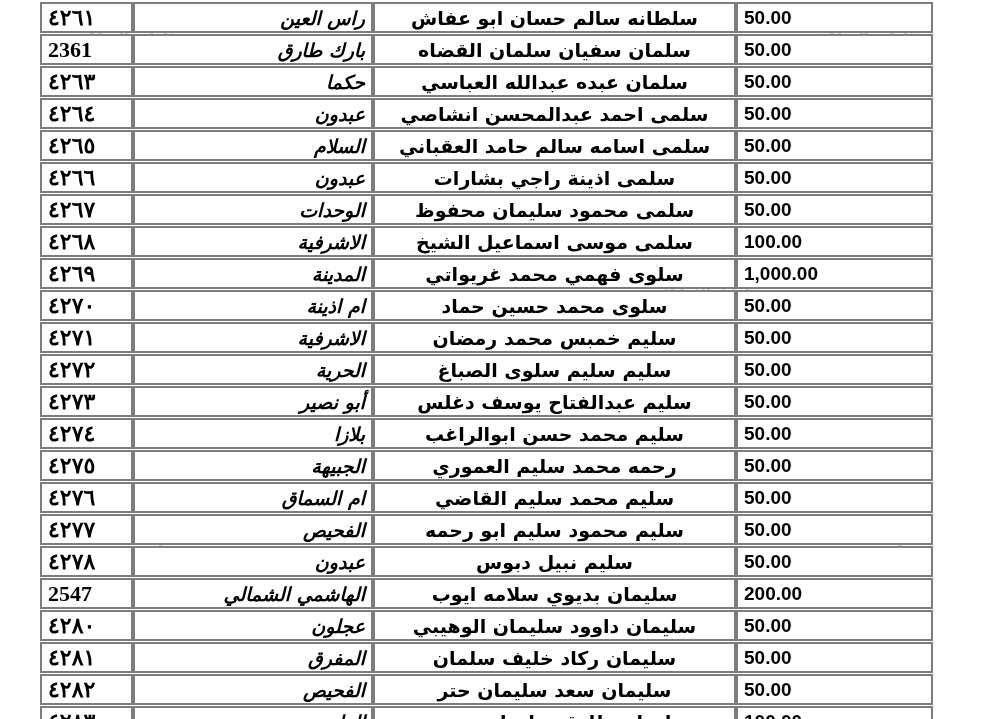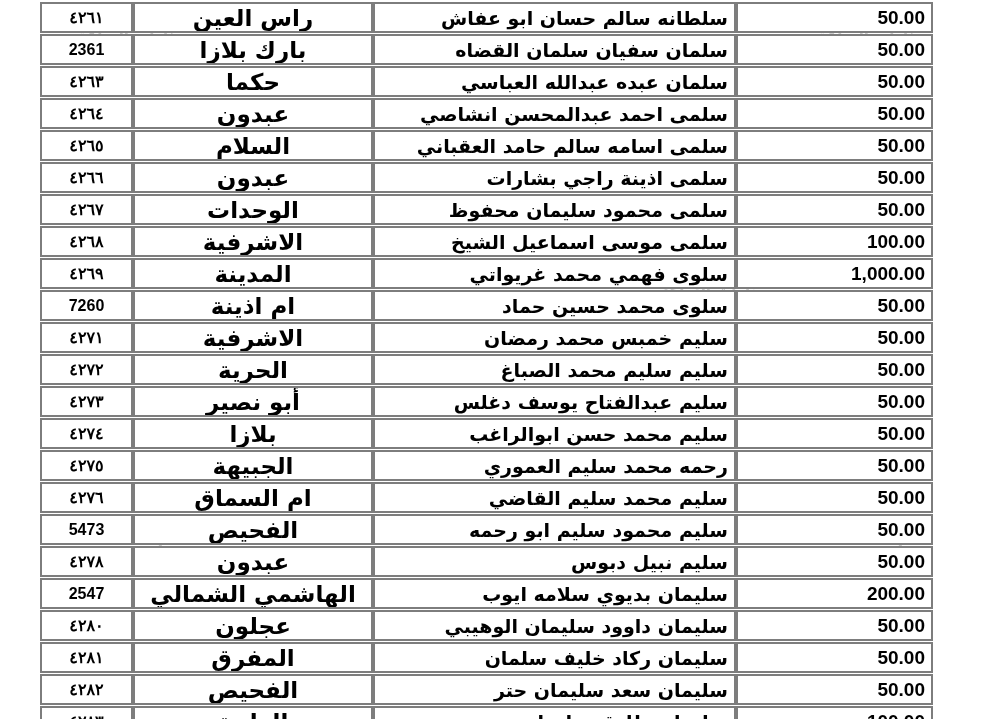--- a/index.html
+++ b/index.html
@@ -74,42 +74,43 @@
     color: #000000;
     overflow: hidden;
     white-space: nowrap;
   }
   col.c-amount { width: 197px; }
   col.c-name   { width: 363px; }
   col.c-region { width: 240px; }
   col.c-id     { width: 93px; }
 
   td.cell-amount {
-    text-align: right;
+    text-align: left;
     direction: ltr;
     font-size: 19px;
     font-family: "Liberation Sans", "DejaVu Sans", sans-serif;
     letter-spacing: 0px;
   }
   td.cell-name {
+    text-align: center;
     direction: rtl;
     font-size: 19px;
     font-family: "DejaVu Sans", "Liberation Sans", sans-serif;
   }
   td.cell-region {
-    text-align: center;
     direction: rtl;
-    font-size: 23px;
-    font-family: "DejaVu Sans", "Liberation Sans", sans-serif;
+    font-size: 19px;
+    font-family: "DejaVu Sans", "Liberation Sans", sans-serif;
+    font-style: italic;
   }
   td.cell-id {
-    text-align: center;
+    text-align: left;
     direction: rtl;
-    font-size: 16px;
-    font-family: Liberation Sans, sans-serif;
+    font-size: 22px;
+    font-family: Liberation Serif, serif;
   }
 </style>
 </head>
 <body>
 
 <div class="watermark-layer">
   <div class="wm wm-l1">
     <span class="wm-ar">منارات الساعة</span>
     <span class="wm-en">alsaa.net</span>
   </div>
@@ -144,21 +145,21 @@
     <tbody id="table-body">
         <tr>
           <td class="cell-amount">50.00</td>
           <td class="cell-name">سلطانه سالم حسان ابو عفاش</td>
           <td class="cell-region">راس العين</td>
           <td class="cell-id">٤٢٦١</td>
         </tr>
         <tr>
           <td class="cell-amount">50.00</td>
           <td class="cell-name">سلمان سفيان سلمان القضاه</td>
-          <td class="cell-region">بارك بلازا</td>
+          <td class="cell-region">بارك طارق</td>
           <td class="cell-id">2361</td>
         </tr>
         <tr>
           <td class="cell-amount">50.00</td>
           <td class="cell-name">سلمان عبده عبدالله العباسي</td>
           <td class="cell-region">حكما</td>
           <td class="cell-id">٤٢٦٣</td>
         </tr>
         <tr>
           <td class="cell-amount">50.00</td>
@@ -193,31 +194,31 @@
         <tr>
           <td class="cell-amount">1,000.00</td>
           <td class="cell-name">سلوى فهمي محمد غريواتي</td>
           <td class="cell-region">المدينة</td>
           <td class="cell-id">٤٢٦٩</td>
         </tr>
         <tr>
           <td class="cell-amount">50.00</td>
           <td class="cell-name">سلوى محمد حسين حماد</td>
           <td class="cell-region">ام اذينة</td>
-          <td class="cell-id">7260</td>
+          <td class="cell-id">٤٢٧٠</td>
         </tr>
         <tr>
           <td class="cell-amount">50.00</td>
           <td class="cell-name">سليم خمبس محمد رمضان</td>
           <td class="cell-region">الاشرفية</td>
           <td class="cell-id">٤٢٧١</td>
         </tr>
         <tr>
           <td class="cell-amount">50.00</td>
-          <td class="cell-name">سليم سليم محمد الصباغ</td>
+          <td class="cell-name">سليم سليم سلوى الصباغ</td>
           <td class="cell-region">الحرية</td>
           <td class="cell-id">٤٢٧٢</td>
         </tr>
         <tr>
           <td class="cell-amount">50.00</td>
           <td class="cell-name">سليم عبدالفتاح يوسف دغلس</td>
           <td class="cell-region">أبو نصير</td>
           <td class="cell-id">٤٢٧٣</td>
         </tr>
         <tr>
@@ -235,21 +236,21 @@
         <tr>
           <td class="cell-amount">50.00</td>
           <td class="cell-name">سليم محمد سليم القاضي</td>
           <td class="cell-region">ام السماق</td>
           <td class="cell-id">٤٢٧٦</td>
         </tr>
         <tr>
           <td class="cell-amount">50.00</td>
           <td class="cell-name">سليم محمود سليم ابو رحمه</td>
           <td class="cell-region">الفحيص</td>
-          <td class="cell-id">5473</td>
+          <td class="cell-id">٤٢٧٧</td>
         </tr>
         <tr>
           <td class="cell-amount">50.00</td>
           <td class="cell-name">سليم نبيل دبوس</td>
           <td class="cell-region">عبدون</td>
           <td class="cell-id">٤٢٧٨</td>
         </tr>
         <tr>
           <td class="cell-amount">200.00</td>
           <td class="cell-name">سليمان بديوي سلامه ايوب</td>

